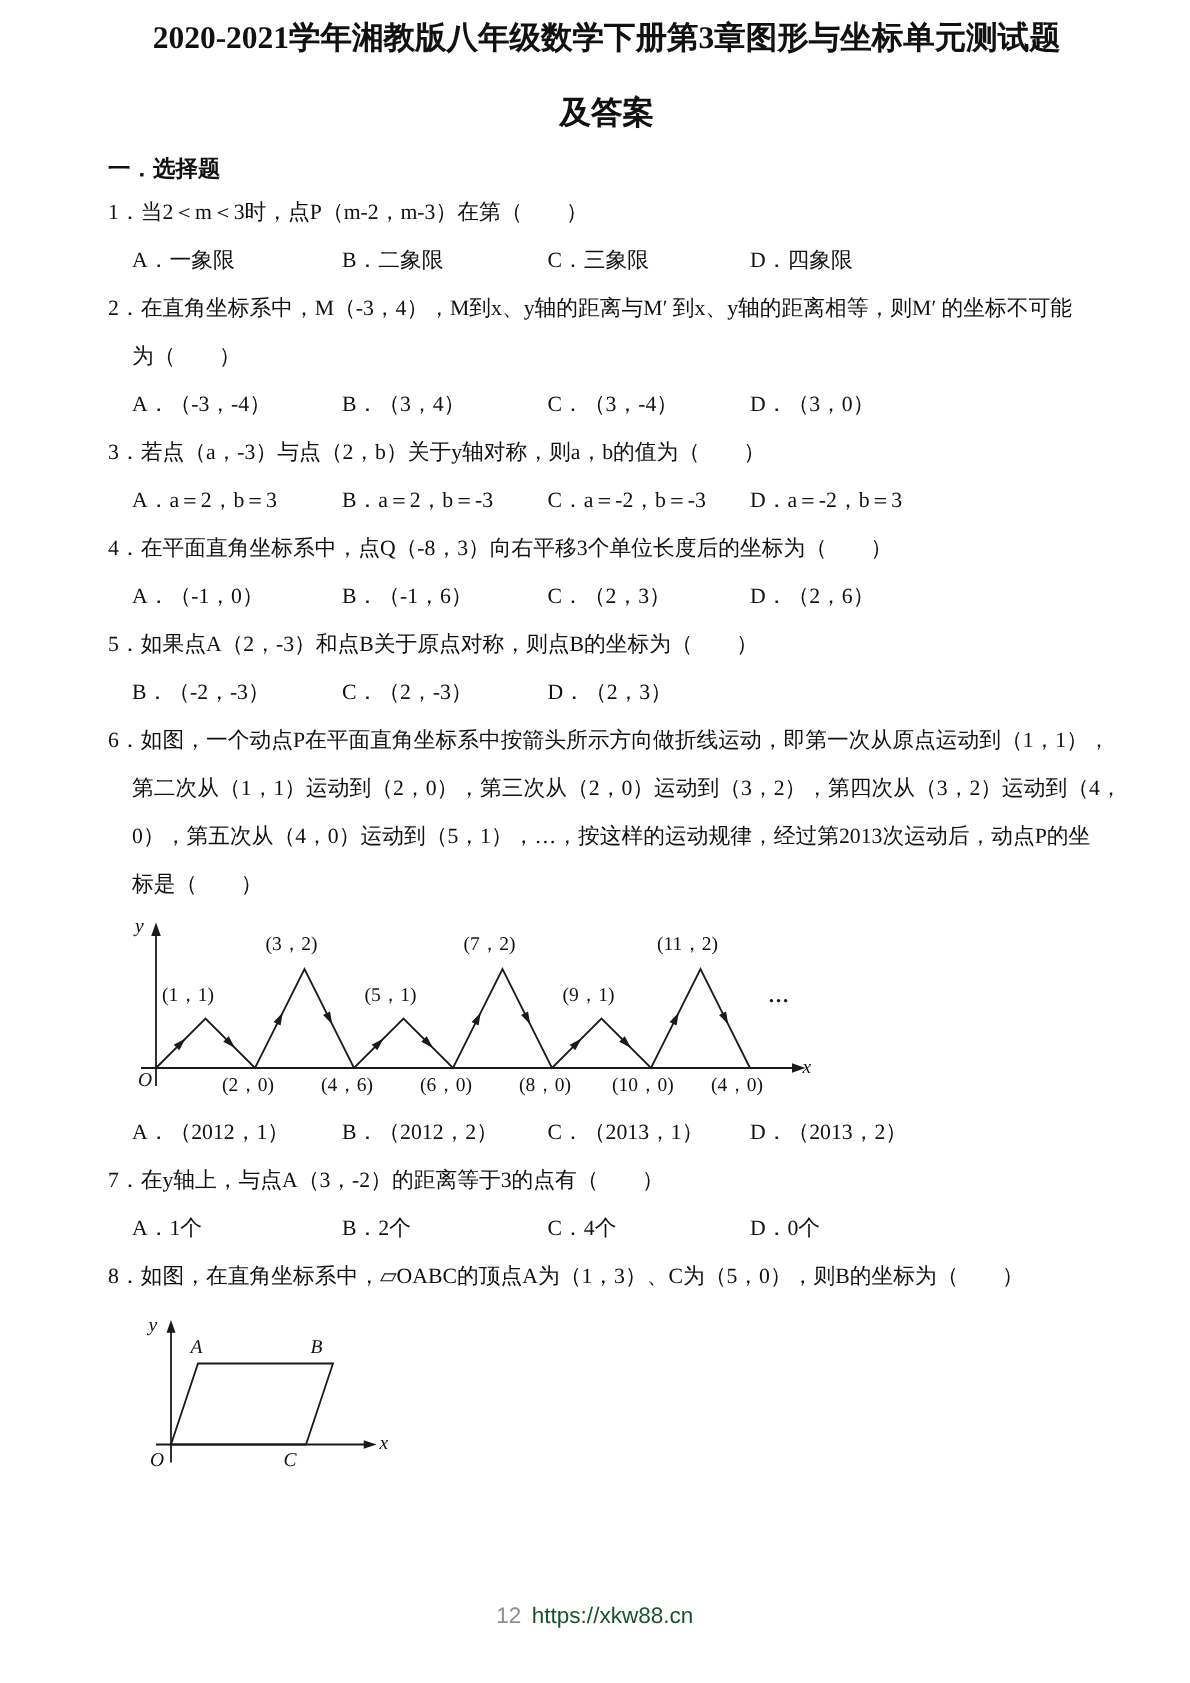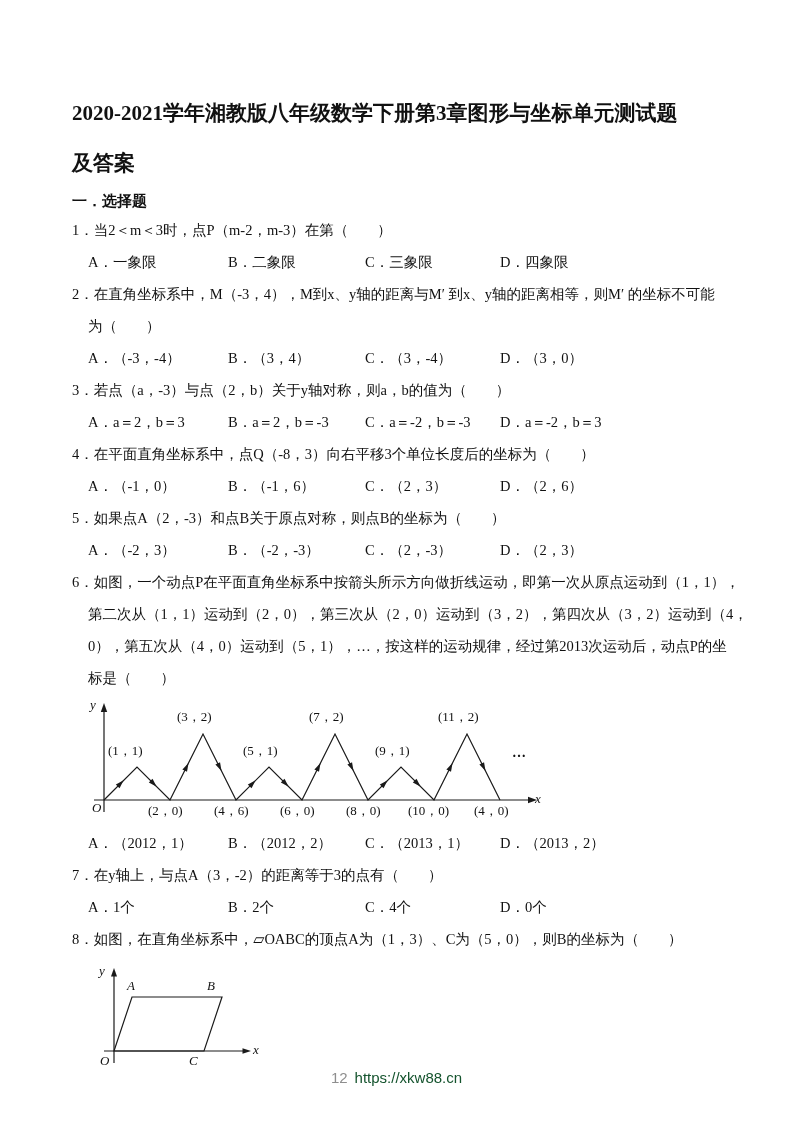--- a/index.html
+++ b/index.html
@@ -3,21 +3,21 @@
 <meta charset="utf-8">
 <style>
   * { margin:0; padding:0; box-sizing:border-box; }
   html,body { background:#ffffff; }
   body {
     width:793px; height:1122px; position:relative; overflow:hidden;
     font-family:"Liberation Serif","DejaVu Serif",serif;
     color:#111; font-size:14.5px;
   }
   .content { padding:0 56px 0 72px; }
-  .titles { padding-top:88px; font-weight:bold; font-size:21px; }
+  .titles { text-align:center; font-weight:bold; font-size:21px; }
   .title-line { height:50px; line-height:50px; white-space:nowrap; }
   .section-heading { height:26px; line-height:26px; font-weight:bold; font-size:15px; }
   .q-line { height:32px; line-height:32px; white-space:nowrap; }
   .indent { margin-left:16px; }
   .options {
     height:32px; line-height:32px; margin-left:16px;
     display:grid; grid-template-columns:140px 137px 135px auto;
     white-space:nowrap;
   }
   .figure { position:relative; }
@@ -85,21 +85,20 @@
       <span>A．（-1，0）</span>
       <span>B．（-1，6）</span>
       <span>C．（2，3）</span>
       <span>D．（2，6）</span>
     </div>
   </div>
 
   <div>
     <div class="q-line">5．如果点A（2，-3）和点B关于原点对称，则点B的坐标为（　　）</div>
     <div class="options">
-      <span>A．（-2，3）</span>
       <span>B．（-2，-3）</span>
       <span>C．（2，-3）</span>
       <span>D．（2，3）</span>
     </div>
   </div>
 
   <div>
     <div class="q-line">6．如图，一个动点P在平面直角坐标系中按箭头所示方向做折线运动，即第一次从原点运动到（1，1），</div>
     <div class="q-line indent">第二次从（1，1）运动到（2，0），第三次从（2，0）运动到（3，2），第四次从（3，2）运动到（4，</div>
     <div class="q-line indent">0），第五次从（4，0）运动到（5，1），…，按这样的运动规律，经过第2013次运动后，动点P的坐</div>

